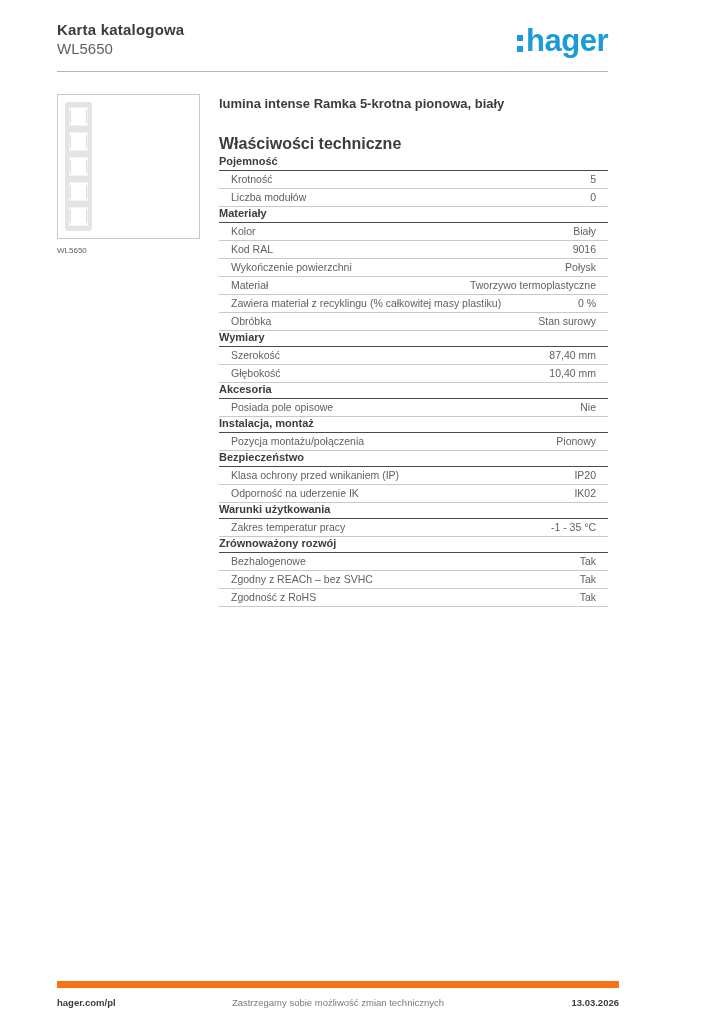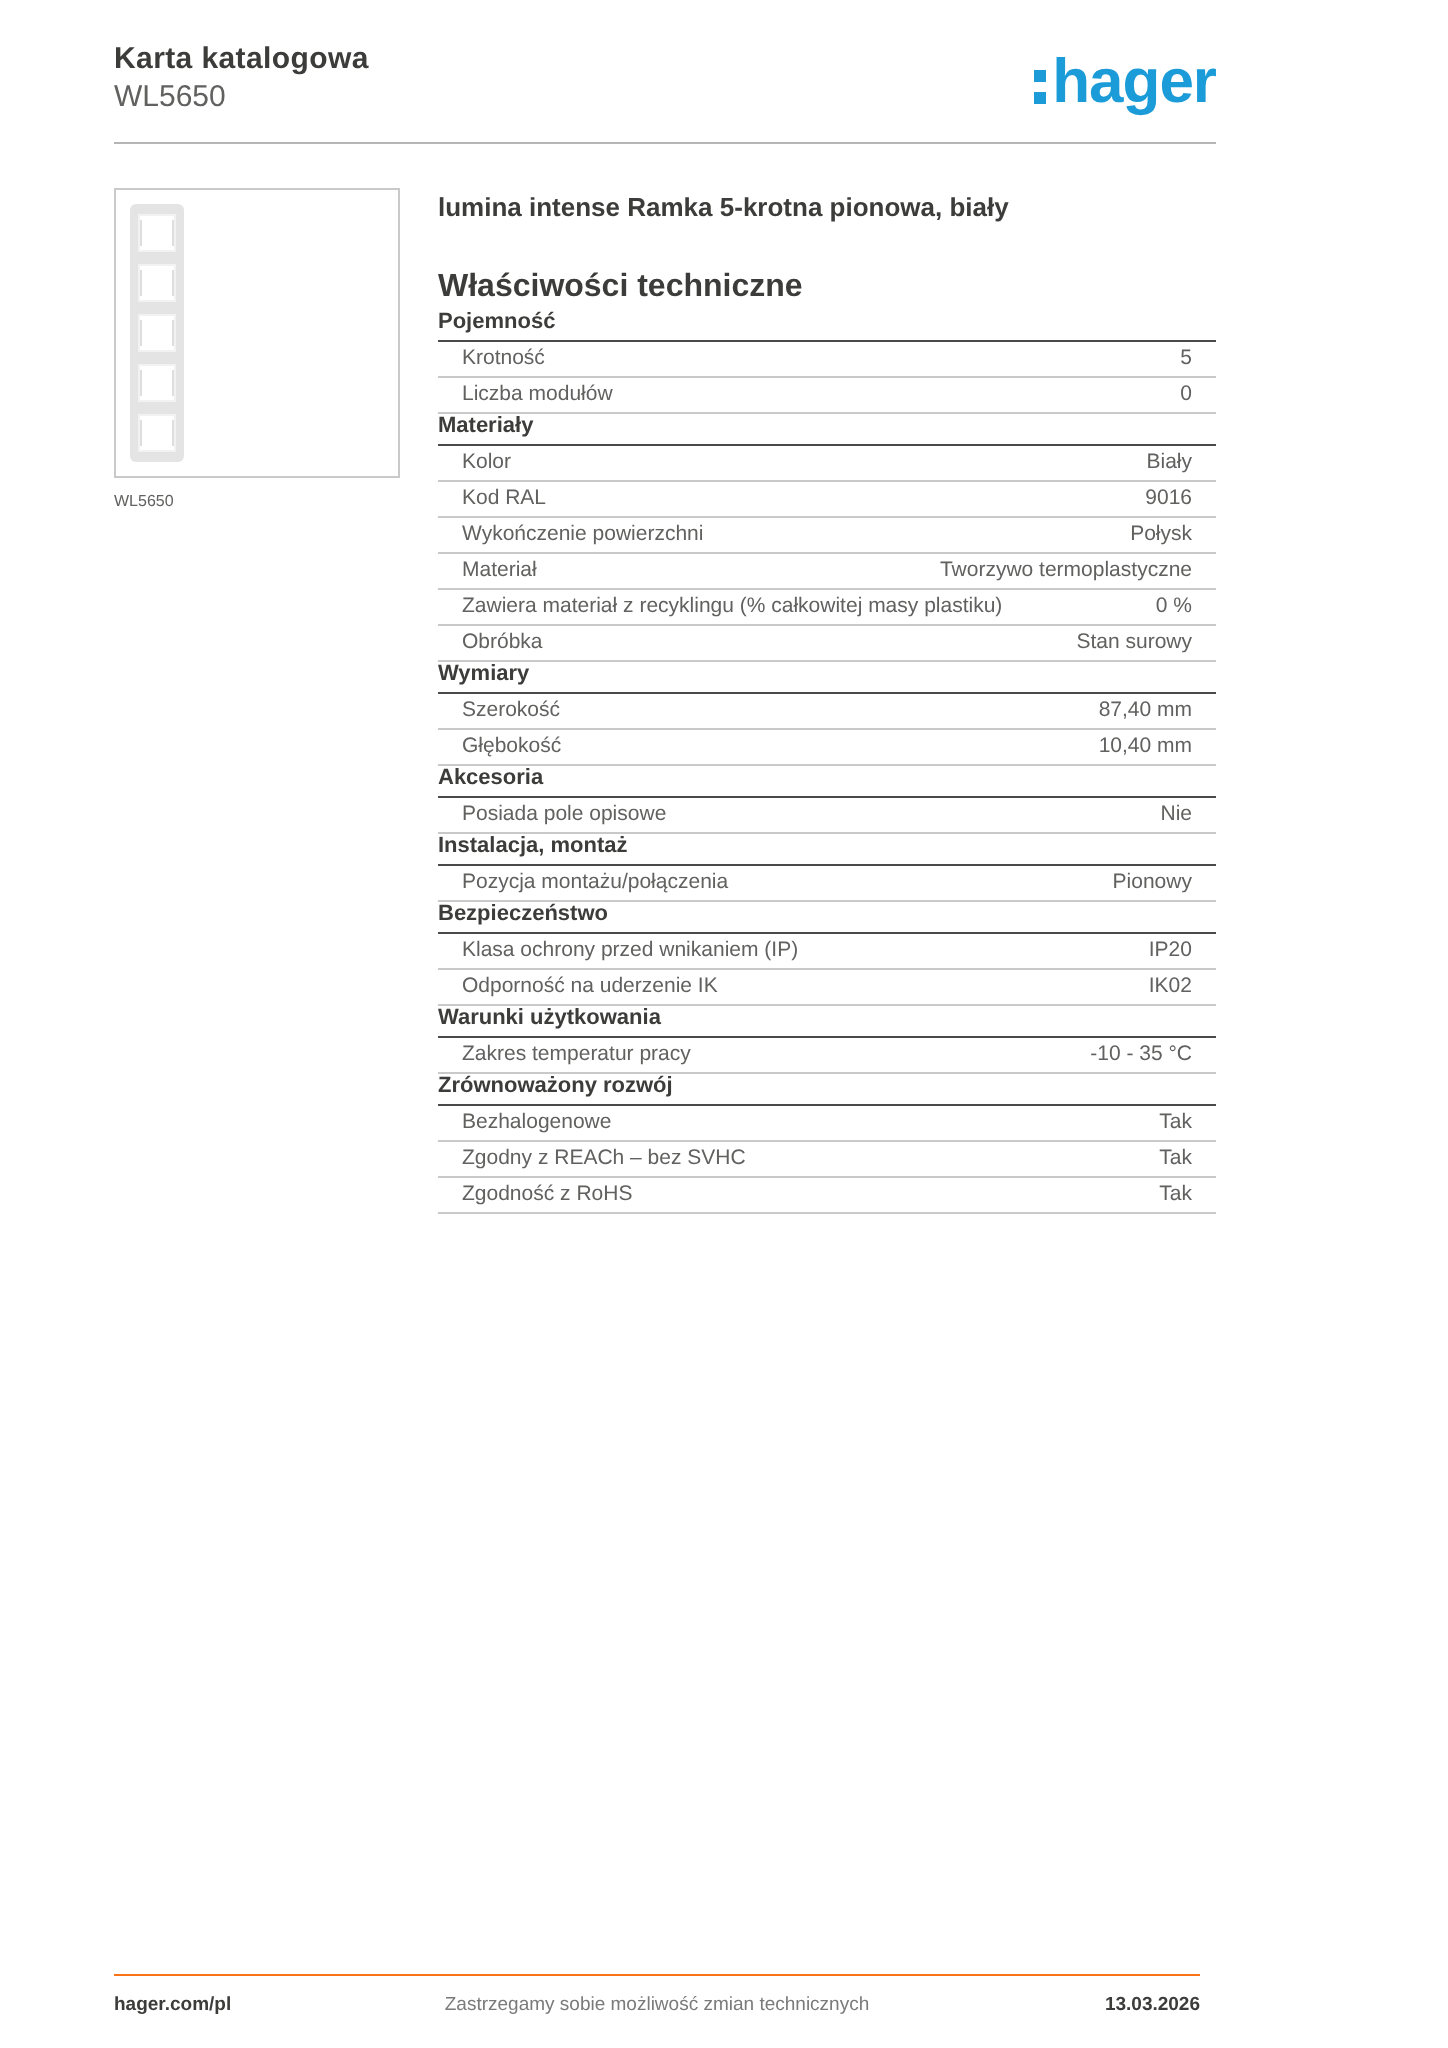--- a/index.html
+++ b/index.html
@@ -61,22 +61,22 @@
   .spec-row {
     display: flex; justify-content: space-between; align-items: baseline;
     font-size: 10.5px; color: #616160;
     padding: 2px 12px 3px; border-bottom: 1px solid #c9c9c9;
   }
   .row-label { text-align: left; padding-right: 10px; }
   .row-value { text-align: right; white-space: nowrap; }
 
   
   .footer {
-    position: absolute; left: 57px; right: 56px; bottom: 0;
-    border-top: 1px solid #f97316;
+    position: absolute; left: 57px; right: 37px; bottom: 0;
+    border-top: 7px solid #f97316;
     padding: 9px 0 16px;
     display: grid; grid-template-columns: 1fr auto 1fr; align-items: baseline;
     font-size: 9.5px;
   }
   .footer-site { font-weight: bold; color: #3c3c3b; justify-self: start; }
   .footer-disclaimer { color: #7a7a7a; justify-self: center; }
   .footer-date { font-weight: bold; color: #3c3c3b; justify-self: end; }
 </style>
 </head>
 <body>
@@ -218,21 +218,21 @@
     <span class="row-value">IK02</span>
   </div>
 </div>
   </section>
 
   <section class="spec-section">
     <h3 class="section-title">Warunki użytkowania</h3>
     <div class="rows">
   <div class="spec-row">
     <span class="row-label">Zakres temperatur pracy</span>
-    <span class="row-value">-10 - 35 °C</span>
+    <span class="row-value">-1 - 35 °C</span>
   </div>
 </div>
   </section>
 
   <section class="spec-section">
     <h3 class="section-title">Zrównoważony rozwój</h3>
     <div class="rows">
   <div class="spec-row">
     <span class="row-label">Bezhalogenowe</span>
     <span class="row-value">Tak</span>

